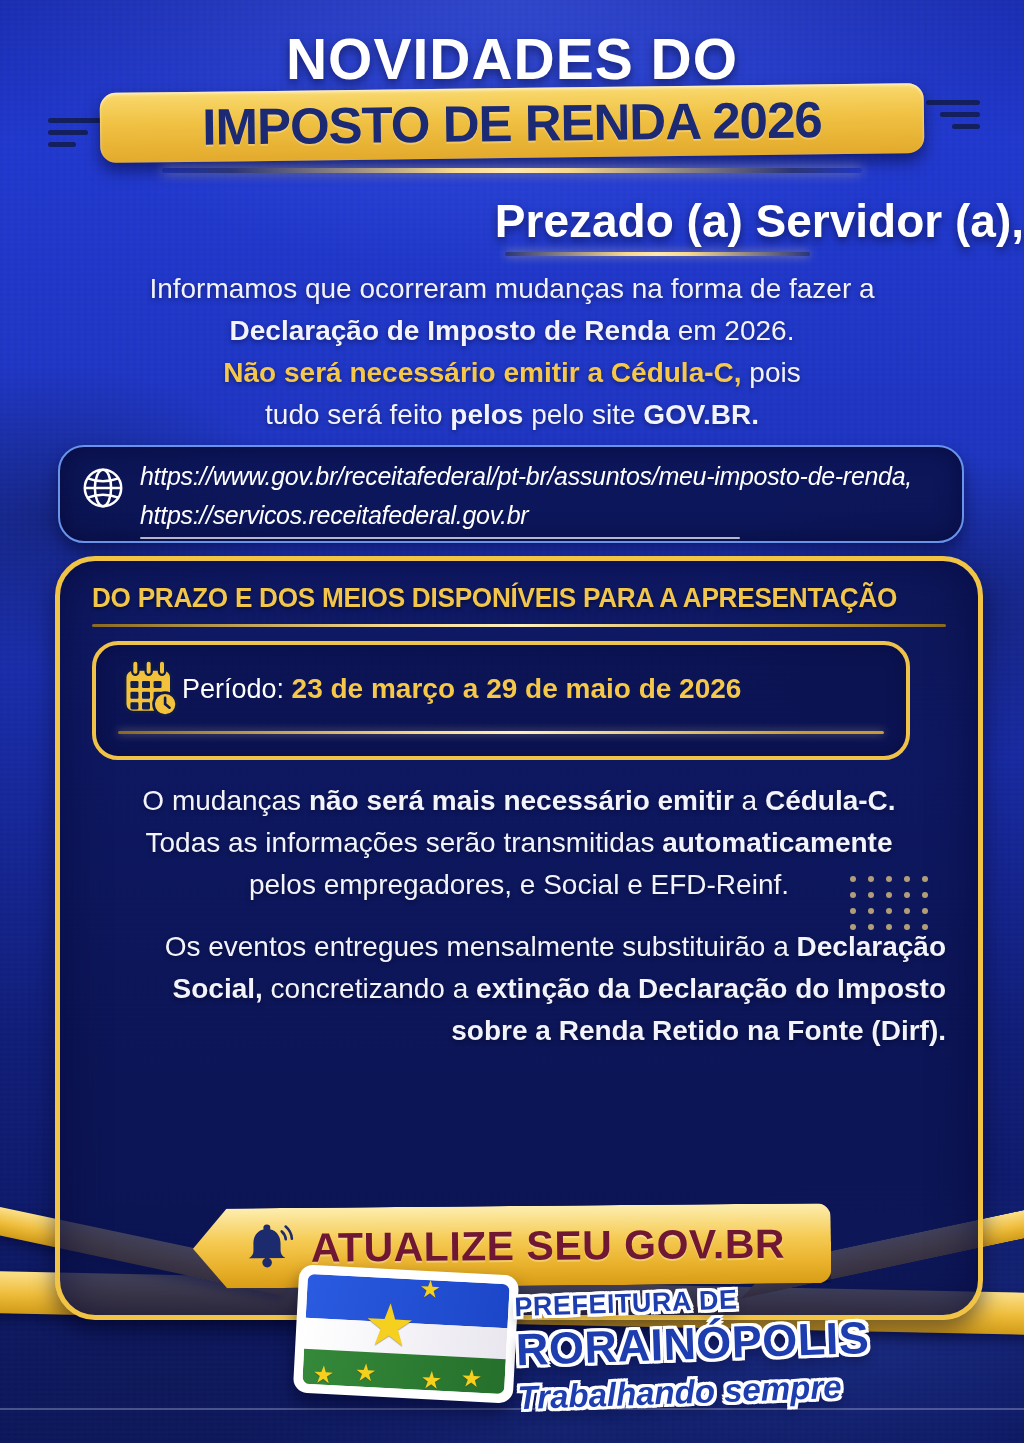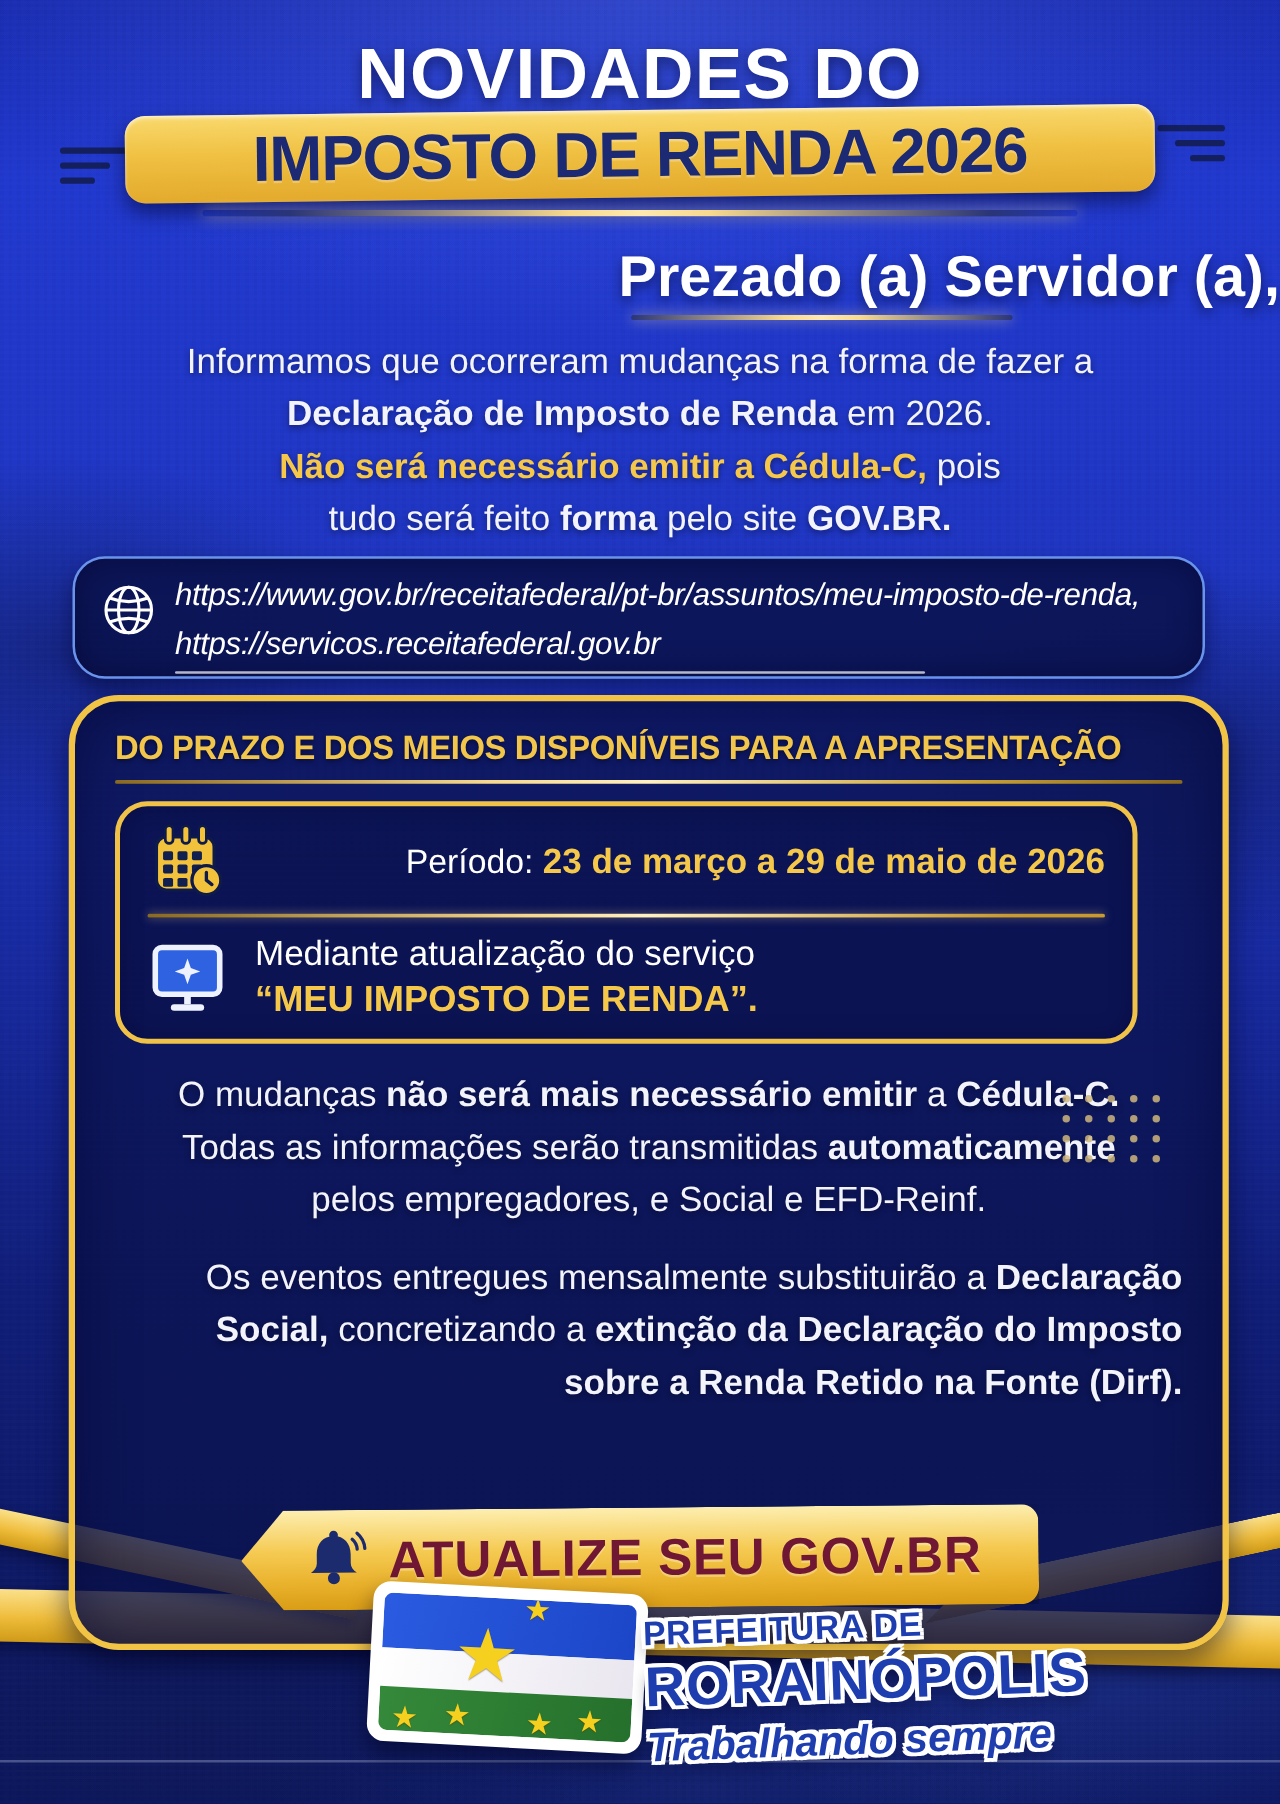--- a/index.html
+++ b/index.html
@@ -66,21 +66,21 @@
   .sec-heading{font-size:27px;font-weight:800;color:#f2c64a;white-space:nowrap;
     transform:scaleX(.97);transform-origin:left center;letter-spacing:-.3px;
     text-shadow:0 2px 4px rgba(0,0,25,.55);}
   .sec-underline{margin-top:10px;height:3px;border-radius:2px;
     background:linear-gradient(90deg,#8a6a20,#f6d88e 35%,#fff0c0 50%,#caa237 80%,#8a6a20);}
   .art{margin-top:16px;font-size:28px;line-height:42px;color:#f3f4fb;white-space:nowrap;
     text-shadow:0 2px 5px rgba(0,0,25,.45);}
 
   .innerbox{margin-top:14px;width:818px;box-sizing:border-box;border:4px solid #f0c348;border-radius:26px;
     background:rgba(8,14,64,.38);padding:12px 22px;box-shadow:inset 0 0 18px rgba(0,0,40,.35);}
-  .prow{display:flex;align-items:center;justify-content:space-between;}
+  .prow{display:flex;align-items:center;}
   .prow .ptext{font-size:27px;color:#fff;white-space:nowrap;}
   .pvalue{font-size:28px;font-weight:800;color:#f5c84a;}
   .inner-divider{height:3px;margin:10px 0;border-radius:2px;
     background:linear-gradient(90deg,#8a6a20,#f6d88e 40%,#fff0c0 52%,#c89a30 90%);
     box-shadow:0 0 8px rgba(246,216,142,.5);}
   .mrow{display:flex;align-items:center;gap:22px;}
   .mtext{font-size:28px;line-height:37px;color:#fff;}
   .mtext .gold{font-size:29px;}
 
   .dots{position:absolute;top:315px;right:50px;display:grid;grid-template-columns:repeat(5,6px);gap:10px 12px;}
@@ -157,21 +157,21 @@
   </div>
   <div class="divider1"></div>
 
   <div class="greeting">Prezado (a) Servidor (a),</div>
   <div class="greet-underline"></div>
 
   <div class="intro">
     <span>Informamos que ocorreram mudanças na forma de fazer a</span><br>
     <span class="b">Declaração de Imposto de Renda</span><span> em 2026.</span><br>
     <span class="gold">Não será necessário emitir a Cédula-C,</span><span> pois</span><br>
-    <span>tudo será feito </span><span class="b">forma</span><span> pelo site </span><span class="b">GOV.BR.</span>
+    <span>tudo será feito </span><span class="b">pelos</span><span> pelo site </span><span class="b">GOV.BR.</span>
   </div>
 
   <div class="urlbox">
     <svg class="globe" width="46" height="46" viewBox="0 0 48 48">
       <g fill="none" stroke="#ffffff" stroke-width="2.6">
         <circle cx="24" cy="24" r="19"></circle>
         <ellipse cx="24" cy="24" rx="8.5" ry="19"></ellipse>
         <line x1="5" y1="24" x2="43" y2="24"></line>
         <path d="M8 14 Q24 20 40 14"></path>
         <path d="M8 34 Q24 28 40 34"></path>
@@ -205,32 +205,20 @@
               <rect x="40" y="39" width="9" height="8" rx="1.5"></rect>
             <rect x="14" y="51" width="9" height="8" rx="1.5"></rect>
               <rect x="27" y="51" width="9" height="8" rx="1.5"></rect>
           </g>
           <circle cx="53" cy="53" r="13" fill="#f2c23d" stroke="#0e1a4a" stroke-width="3"></circle>
           <path d="M53 46 v7 l5 4" fill="none" stroke="#0e1a4a" stroke-width="3" stroke-linecap="round"></path>
         </svg>
         <div class="ptext"><span>Período: </span><span class="pvalue">23 de março a 29 de maio de 2026</span></div>
       </div>
       <div class="inner-divider"></div>
-      <div class="mrow">
-        <svg width="64" height="64" viewBox="0 0 72 72">
-          <rect x="7" y="9" width="58" height="42" rx="6" fill="#2f62e0" stroke="#eef2ff" stroke-width="5"></rect>
-          <path d="M36 19 L39 27.5 L47.5 30.5 L39 33.5 L36 42 L33 33.5 L24.5 30.5 L33 27.5 Z" fill="#eef2ff"></path>
-          <rect x="33" y="51" width="6" height="9" fill="#eef2ff"></rect>
-          <rect x="21" y="60" width="30" height="6" rx="3" fill="#eef2ff"></rect>
-        </svg>
-        <div class="mtext">
-          <span>Mediante atualização do serviço</span><br>
-          <span class="gold">“MEU IMPOSTO DE RENDA”.</span>
-        </div>
-      </div>
     </div>
 
     <div class="dots">
       <i></i>
         <i></i>
         <i></i>
         <i></i>
         <i></i>
       <i></i>
         <i></i>

